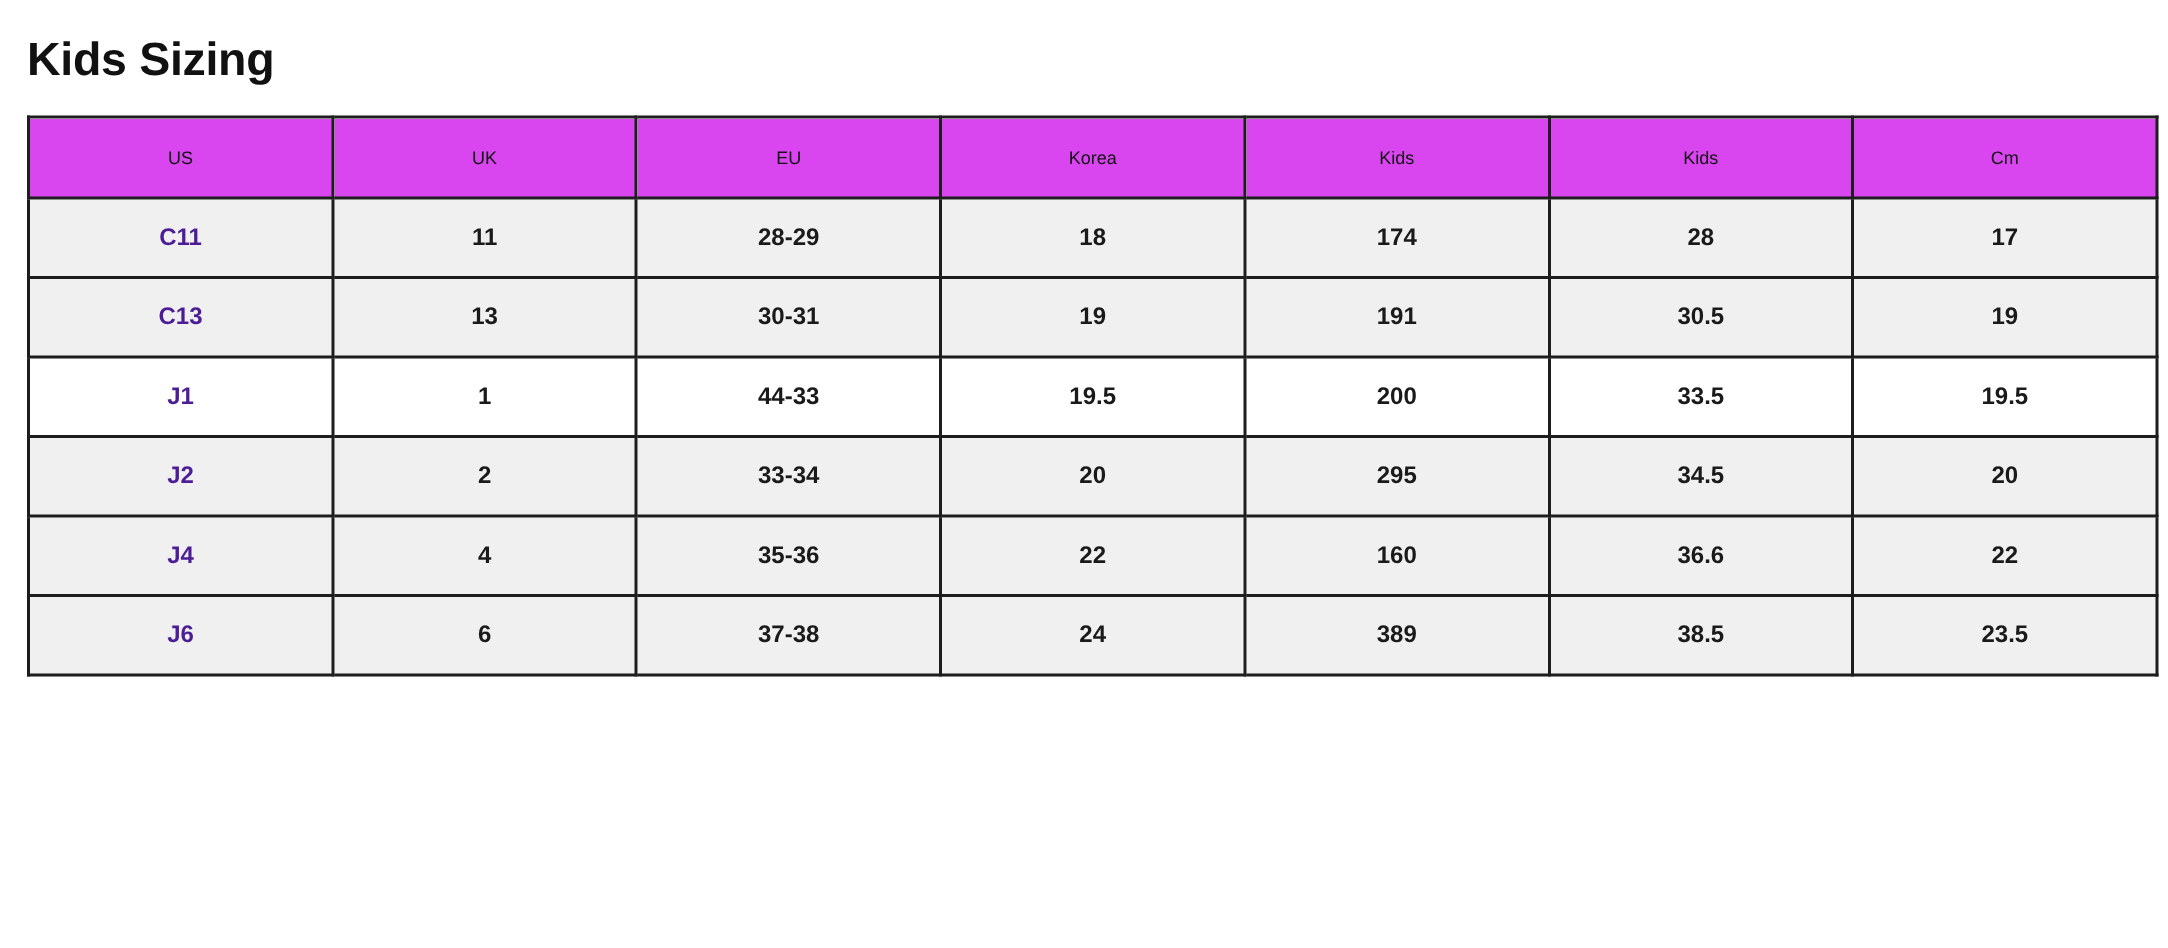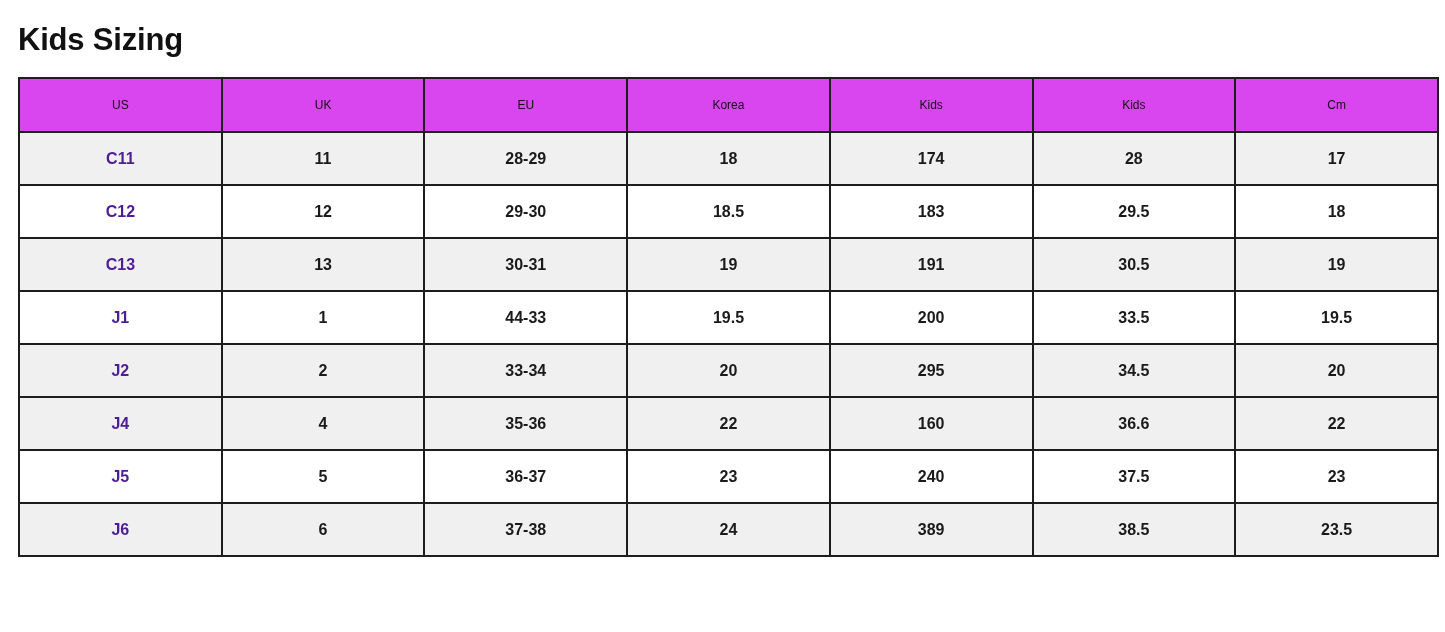--- a/index.html
+++ b/index.html
@@ -109,29 +109,20 @@
       <tbody>
           <tr class="odd">
             <td class="us-cell">C11</td>
             <td>11</td>
             <td>28-29</td>
             <td>18</td>
             <td>174</td>
             <td>28</td>
             <td>17</td>
           </tr>
-          <tr class="even">
-            <td class="us-cell">C12</td>
-            <td>12</td>
-            <td>29-30</td>
-            <td>18.5</td>
-            <td>183</td>
-            <td>29.5</td>
-            <td>18</td>
-          </tr>
           <tr class="odd">
             <td class="us-cell">C13</td>
             <td>13</td>
             <td>30-31</td>
             <td>19</td>
             <td>191</td>
             <td>30.5</td>
             <td>19</td>
           </tr>
           <tr class="even">
@@ -154,29 +145,20 @@
           </tr>
           <tr class="odd">
             <td class="us-cell">J4</td>
             <td>4</td>
             <td>35-36</td>
             <td>22</td>
             <td>160</td>
             <td>36.6</td>
             <td>22</td>
           </tr>
-          <tr class="even">
-            <td class="us-cell">J5</td>
-            <td>5</td>
-            <td>36-37</td>
-            <td>23</td>
-            <td>240</td>
-            <td>37.5</td>
-            <td>23</td>
-          </tr>
           <tr class="odd">
             <td class="us-cell">J6</td>
             <td>6</td>
             <td>37-38</td>
             <td>24</td>
             <td>389</td>
             <td>38.5</td>
             <td>23.5</td>
           </tr>
         </tbody>

